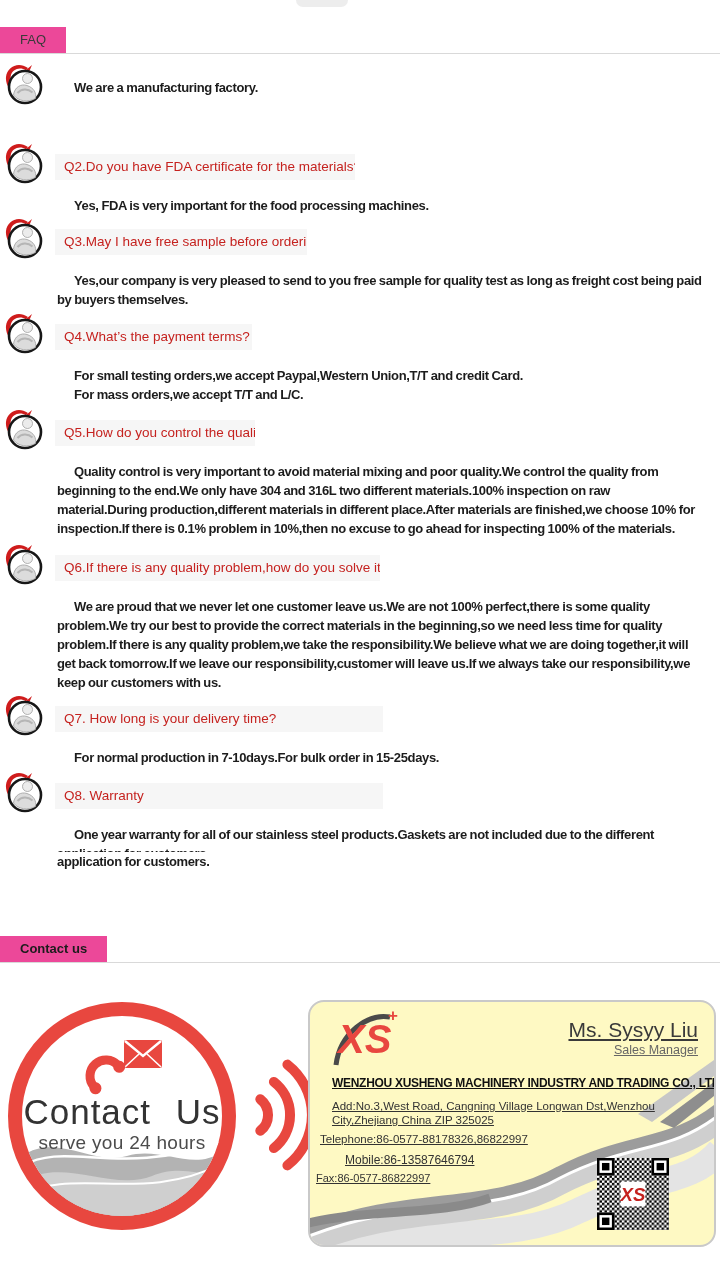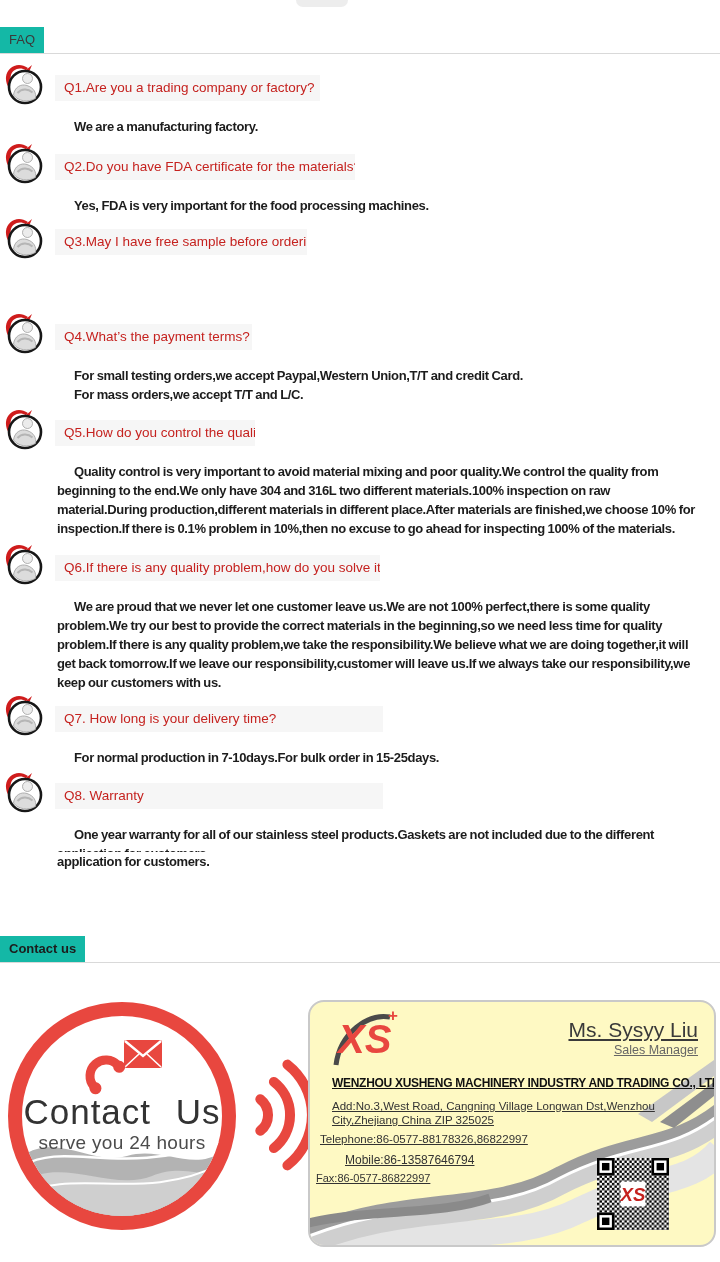--- a/index.html
+++ b/index.html
@@ -4,22 +4,22 @@
 <style>
   html,body{margin:0;padding:0;}
   body{
     width:720px;height:1262px;position:relative;background:#ffffff;
     font-family:"Liberation Sans","DejaVu Sans",sans-serif;
     overflow:hidden;
   }
   
   .tabbar{position:absolute;left:0;width:720px;border-bottom:1px solid #d9d9d9;}
   .tab{
-    display:inline-block;background:#14b8a6;color:#3a3a3a;
-    font-size:13px;line-height:26px;padding:0 9px;vertical-align:bottom;
+    display:inline-block;background:#ec4899;color:#3a3a3a;
+    font-size:13px;line-height:26px;padding:0 20px;vertical-align:bottom;
   }
   #faq-tabbar{top:27px;height:26px;}
   #contact-tabbar{top:936px;height:26px;}
   #contact-tabbar .tab{font-weight:bold;color:#1c1c1c;}
   .top-artifact{
     position:absolute;left:296px;top:0;width:52px;height:7px;background:#ededed;
     border-radius:0 0 26px 26px;
   }
   
   .faq-item{position:absolute;left:0;width:720px;}
@@ -94,21 +94,20 @@
 <div id="faq-list">
   <div class="faq-item" style="top: 62px;">
     <svg class="faq-icon" viewBox="0 0 40 46">
       <path d="M24,6 C14,-1 3,5 2,15 C1.6,19 3,23 5,26 L9.5,22.5 C7.5,20 6.2,17 6.8,13.8 C8,7.5 15.5,4.2 22,8.2 Z" fill="#cf1c1c"></path>
       <path d="M22,8 L28,3 L25,10 Z" fill="#cf1c1c"></path>
       <circle cx="21" cy="25" r="16" fill="#ffffff" stroke="#171717" stroke-width="2.6"></circle>
       <ellipse cx="23.5" cy="16.5" rx="5" ry="5" fill="#ececec" stroke="#9e9e9e" stroke-width="0.8"></ellipse>
       <path d="M9.5,33 C10.5,25 17,21.5 23,23.5 C30,25.8 32.5,31 31.5,36.5 C24,40.5 14.5,39.5 9.5,33 Z" fill="#dcdcdc" stroke="#9e9e9e" stroke-width="0.8"></path>
       <path d="M13.5,31 C17.5,26.5 24,26.5 28.5,30.5" fill="none" stroke="#b5b5b5" stroke-width="2"></path>
     </svg>
-    <div class="q-bar">Q1.Are you a trading company or factory?</div>
     <div class="answers">
         <div class="answer-line indent">We are a manufacturing factory.</div>
       </div>
   </div>
 
   <div class="faq-item" style="top: 141px;">
     <svg class="faq-icon" viewBox="0 0 40 46">
       <path d="M24,6 C14,-1 3,5 2,15 C1.6,19 3,23 5,26 L9.5,22.5 C7.5,20 6.2,17 6.8,13.8 C8,7.5 15.5,4.2 22,8.2 Z" fill="#cf1c1c"></path>
       <path d="M22,8 L28,3 L25,10 Z" fill="#cf1c1c"></path>
       <circle cx="21" cy="25" r="16" fill="#ffffff" stroke="#171717" stroke-width="2.6"></circle>
@@ -125,20 +124,24 @@
   <div class="faq-item" style="top: 216px;">
     <svg class="faq-icon" viewBox="0 0 40 46">
       <path d="M24,6 C14,-1 3,5 2,15 C1.6,19 3,23 5,26 L9.5,22.5 C7.5,20 6.2,17 6.8,13.8 C8,7.5 15.5,4.2 22,8.2 Z" fill="#cf1c1c"></path>
       <path d="M22,8 L28,3 L25,10 Z" fill="#cf1c1c"></path>
       <circle cx="21" cy="25" r="16" fill="#ffffff" stroke="#171717" stroke-width="2.6"></circle>
       <ellipse cx="23.5" cy="16.5" rx="5" ry="5" fill="#ececec" stroke="#9e9e9e" stroke-width="0.8"></ellipse>
       <path d="M9.5,33 C10.5,25 17,21.5 23,23.5 C30,25.8 32.5,31 31.5,36.5 C24,40.5 14.5,39.5 9.5,33 Z" fill="#dcdcdc" stroke="#9e9e9e" stroke-width="0.8"></path>
       <path d="M13.5,31 C17.5,26.5 24,26.5 28.5,30.5" fill="none" stroke="#b5b5b5" stroke-width="2"></path>
     </svg>
     <div class="q-bar">Q3.May I have free sample before ordering?</div>
+    <div class="answers">
+        <div class="answer-line indent">Yes,our company is very pleased to send to you free sample for quality test as long as freight cost being paid</div>
+        <div class="answer-line">by buyers themselves.</div>
+      </div>
   </div>
 
   <div class="faq-item" style="top: 311px;">
     <svg class="faq-icon" viewBox="0 0 40 46">
       <path d="M24,6 C14,-1 3,5 2,15 C1.6,19 3,23 5,26 L9.5,22.5 C7.5,20 6.2,17 6.8,13.8 C8,7.5 15.5,4.2 22,8.2 Z" fill="#cf1c1c"></path>
       <path d="M22,8 L28,3 L25,10 Z" fill="#cf1c1c"></path>
       <circle cx="21" cy="25" r="16" fill="#ffffff" stroke="#171717" stroke-width="2.6"></circle>
       <ellipse cx="23.5" cy="16.5" rx="5" ry="5" fill="#ececec" stroke="#9e9e9e" stroke-width="0.8"></ellipse>
       <path d="M9.5,33 C10.5,25 17,21.5 23,23.5 C30,25.8 32.5,31 31.5,36.5 C24,40.5 14.5,39.5 9.5,33 Z" fill="#dcdcdc" stroke="#9e9e9e" stroke-width="0.8"></path>
       <path d="M13.5,31 C17.5,26.5 24,26.5 28.5,30.5" fill="none" stroke="#b5b5b5" stroke-width="2"></path>

